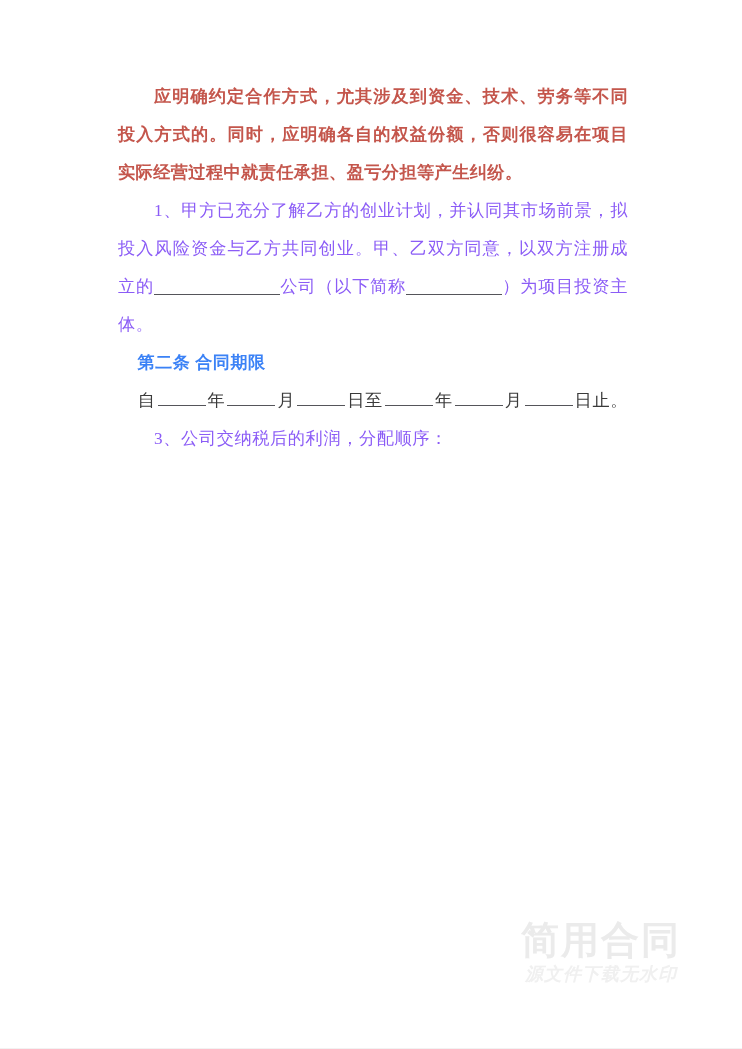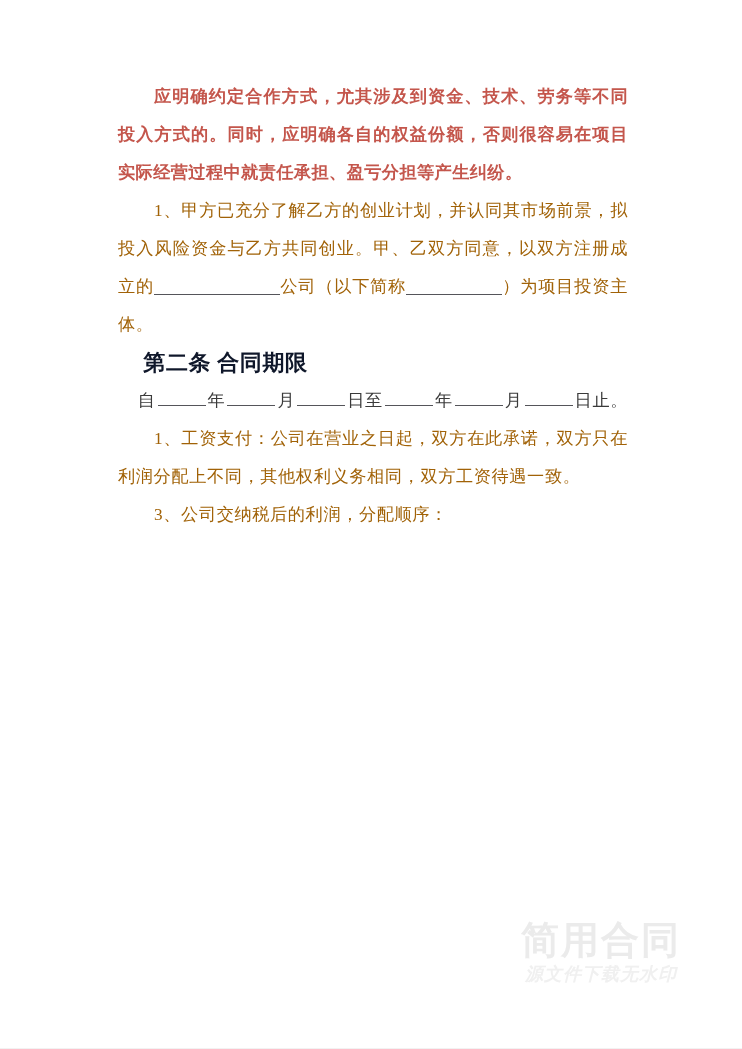--- a/index.html
+++ b/index.html
@@ -24,21 +24,21 @@
     position: absolute;
     left: 118px;
     top: 78px;
     width: 510px;
   }
 
   
   .para {
     font-size: 17.2px;
     line-height: 38px;
-    color: #a16207;
+    color: #8b5cf6;
     text-align: justify;
     text-justify: inter-ideograph;
     margin: 0;
     letter-spacing: 0.6px;
     word-break: break-all;
   }
   .para.indent {
     text-indent: 2.1em;
   }
   
@@ -51,23 +51,23 @@
 
   
   .para.red {
     color: #c4564c;
     font-weight: 600;
     letter-spacing: 0.4px;
   }
 
   
   .heading {
-    font-size: 22px;
+    font-size: 17px;
     line-height: 38px;
-    color: #0f172a;
+    color: #3b82f6;
     font-weight: bold;
     margin: 0;
     text-indent: 1.15em;
     letter-spacing: 0.6px;
   }
 
   
   .blank {
     display: inline-block;
     border-bottom: 1px solid #55555a;
@@ -156,21 +156,20 @@
       <span class="seg-txt">日至</span>
       <span class="seg-blank"></span>
       <span class="seg-txt">年</span>
       <span class="seg-blank"></span>
       <span class="seg-txt">月</span>
       <span class="seg-blank"></span>
       <span class="seg-txt">日止。</span>
     </div>
 
 
-    <p class="para indent nostretch">1、工资支付：公司在营业之日起，双方在此承诺，双方只在利润分配上不同，其他权利义务相同，双方工资待遇一致。</p>
 
 
     <p class="para indent nostretch">3、公司交纳税后的利润，分配顺序：</p>
 
   </div>
 
   <div id="watermark">
     <div class="wm-main">简用合同</div>
     <div class="wm-sub">源文件下载无水印</div>
   </div>

